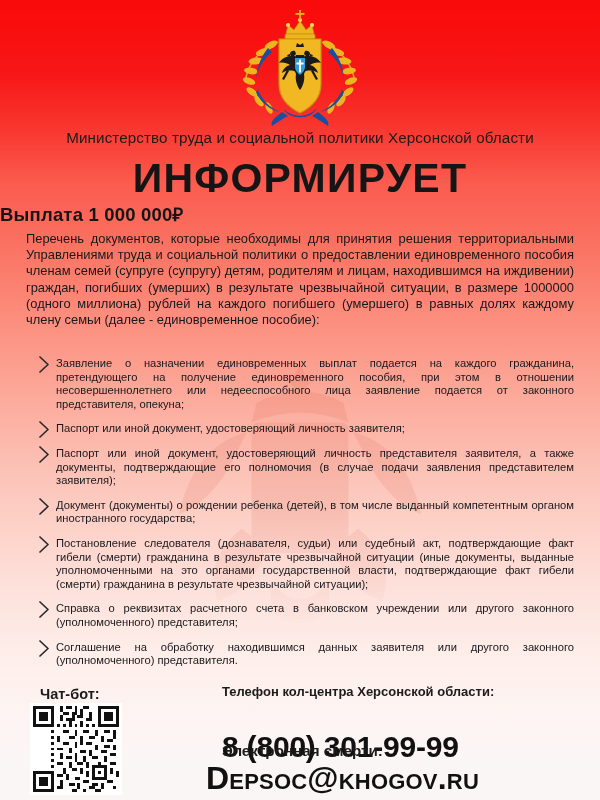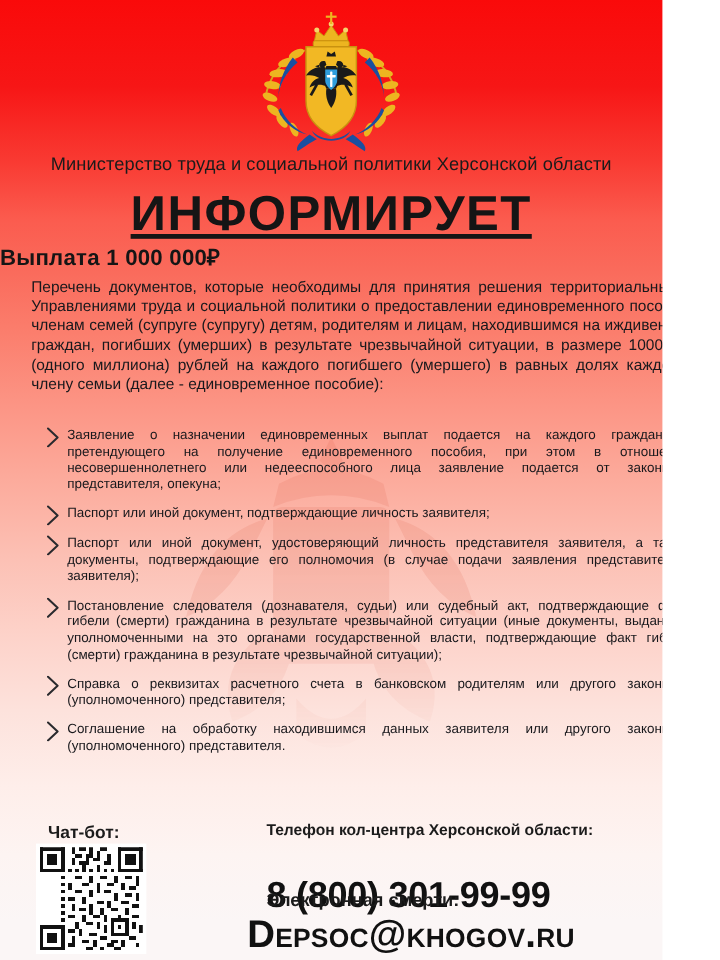--- a/index.html
+++ b/index.html
@@ -5,21 +5,21 @@
 <style>
   * { margin:0; padding:0; box-sizing:border-box; }
 
   html, body {
     width:600px; height:800px;
     font-family:"Liberation Sans", sans-serif;
   }
 
   .poster {
     position:relative;
-    width:552px; height:800px;
+    width:600px; height:800px;
     overflow:hidden;
     background:linear-gradient(to bottom,
       #fa0a0a 0%,
       #f71616 9%,
       #f93b33 17%,
       #fb5c4f 23%,
       #fa6a5b 28%,
       #fb7c6b 34%,
       #fc9484 42%,
       #fcab9c 50%,
@@ -60,21 +60,20 @@
     color:#1b1b1b;
     white-space:nowrap;
   }
   .informs {
     position:absolute; top:155px; left:0; right:0;
     text-align:center;
     font-size:41px;
     font-weight:bold;
     letter-spacing:1.2px;
     color:#151515;
-    text-decoration:underline;
   }
   .payout {
     position:absolute; top:201px; left:0; right:0;
     text-align:left;
     font-size:18.5px;
     font-weight:bold;
     letter-spacing:.2px;
     color:#151515;
   }
 
@@ -267,45 +266,53 @@
           </svg>
       </span>
       <span>Заявление о назначении единовременных выплат подается на каждого гражданина, претендующего на получение единовременного пособия, при этом в отношении несовершеннолетнего или недееспособного лица заявление подается от законного представителя, опекуна;</span>
     </li>
     <li class="doc-item">
       <span class="chev">
         <svg viewBox="0 0 13 17">
             <path d="M2 1 L10 8.5 L2 16" fill="none" stroke="currentColor" stroke-width="1.7" stroke-linecap="round" stroke-linejoin="round"></path>
           </svg>
       </span>
-      <span>Паспорт или иной документ, подтверждающие личность заявителя;</span>
+      <span>Паспорт или иной документ, удостоверяющий личность заявителя;</span>
     </li>
     <li class="doc-item">
       <span class="chev">
         <svg viewBox="0 0 13 17">
             <path d="M2 1 L10 8.5 L2 16" fill="none" stroke="currentColor" stroke-width="1.7" stroke-linecap="round" stroke-linejoin="round"></path>
           </svg>
       </span>
       <span>Паспорт или иной документ, удостоверяющий личность представителя заявителя, а также документы, подтверждающие его полномочия (в случае подачи заявления представителем заявителя);</span>
     </li>
     <li class="doc-item">
       <span class="chev">
         <svg viewBox="0 0 13 17">
             <path d="M2 1 L10 8.5 L2 16" fill="none" stroke="currentColor" stroke-width="1.7" stroke-linecap="round" stroke-linejoin="round"></path>
           </svg>
       </span>
+      <span>Документ (документы) о рождении ребенка (детей), в том числе выданный компетентным органом иностранного государства;</span>
+    </li>
+    <li class="doc-item">
+      <span class="chev">
+        <svg viewBox="0 0 13 17">
+            <path d="M2 1 L10 8.5 L2 16" fill="none" stroke="currentColor" stroke-width="1.7" stroke-linecap="round" stroke-linejoin="round"></path>
+          </svg>
+      </span>
       <span>Постановление следователя (дознавателя, судьи) или судебный акт, подтверждающие факт гибели (смерти) гражданина в результате чрезвычайной ситуации (иные документы, выданные уполномоченными на это органами государственной власти, подтверждающие факт гибели (смерти) гражданина в результате чрезвычайной ситуации);</span>
     </li>
     <li class="doc-item">
       <span class="chev">
         <svg viewBox="0 0 13 17">
             <path d="M2 1 L10 8.5 L2 16" fill="none" stroke="currentColor" stroke-width="1.7" stroke-linecap="round" stroke-linejoin="round"></path>
           </svg>
       </span>
-      <span>Справка о реквизитах расчетного счета в банковском родителям или другого законного (уполномоченного) представителя;</span>
+      <span>Справка о реквизитах расчетного счета в банковском учреждении или другого законного (уполномоченного) представителя;</span>
     </li>
     <li class="doc-item">
       <span class="chev">
         <svg viewBox="0 0 13 17">
             <path d="M2 1 L10 8.5 L2 16" fill="none" stroke="currentColor" stroke-width="1.7" stroke-linecap="round" stroke-linejoin="round"></path>
           </svg>
       </span>
       <span>Соглашение на обработку находившимся данных заявителя или другого законного (уполномоченного) представителя.</span>
     </li>
   </ul>

